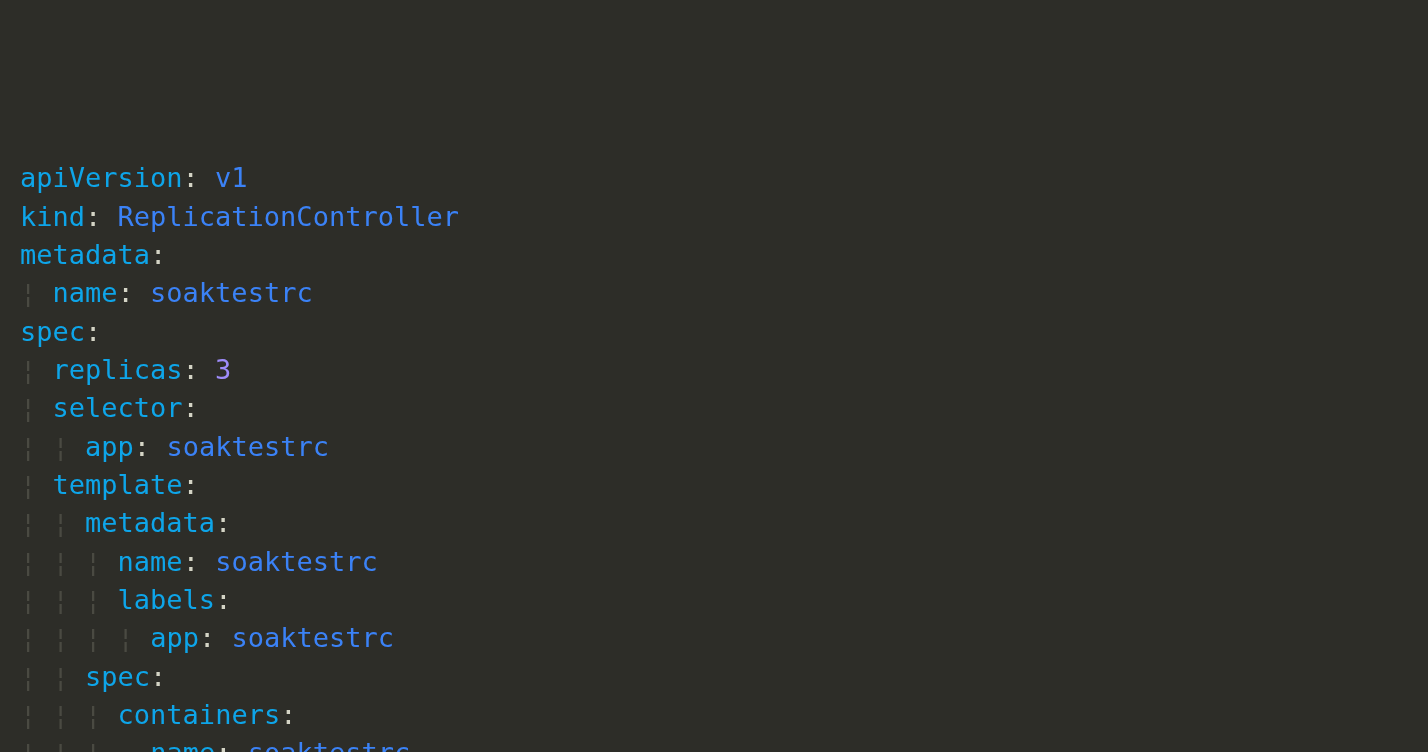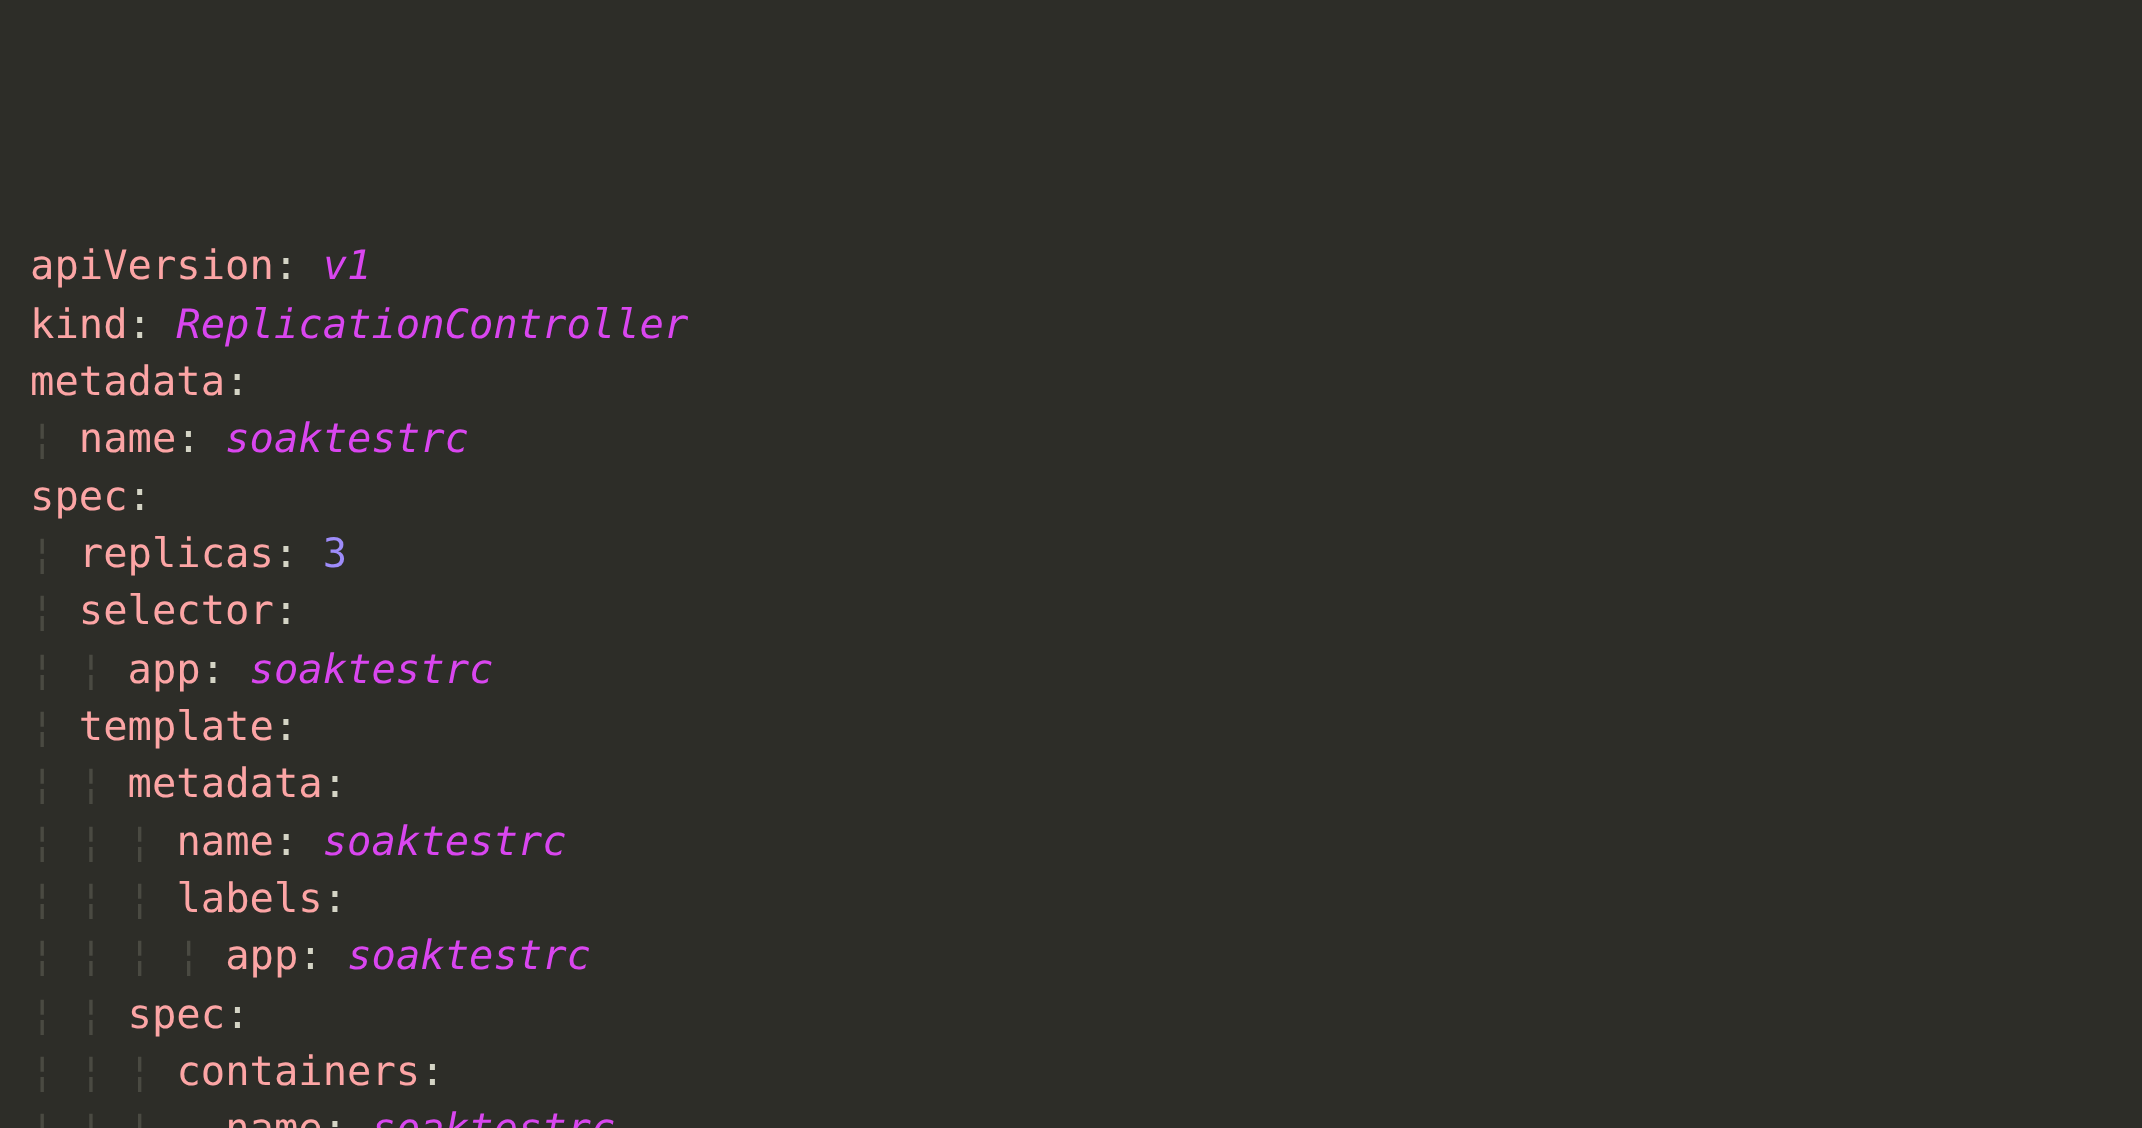--- a/index.html
+++ b/index.html
@@ -14,28 +14,27 @@
       line-height: 1.42;
       color: #e8e8d3;
       padding: 6px 0 6px 20px;
       white-space: pre;
       overflow: hidden;
     }
     .line {
       display: block;
     }
     .key {
-      color: #fca5a5;
+      color: #0ea5e9;
     }
     .punct {
       color: #d4d4c5;
     }
     .string {
-      color: #d946ef;
-      font-style: italic;
+      color: #3b82f6;
     }
     .number {
       color: #9e8cfa;
     }
     .guide {
       color: #4a4a42;
       display: inline-block;
     }
     .dash {
       color: #d4d4c5;

